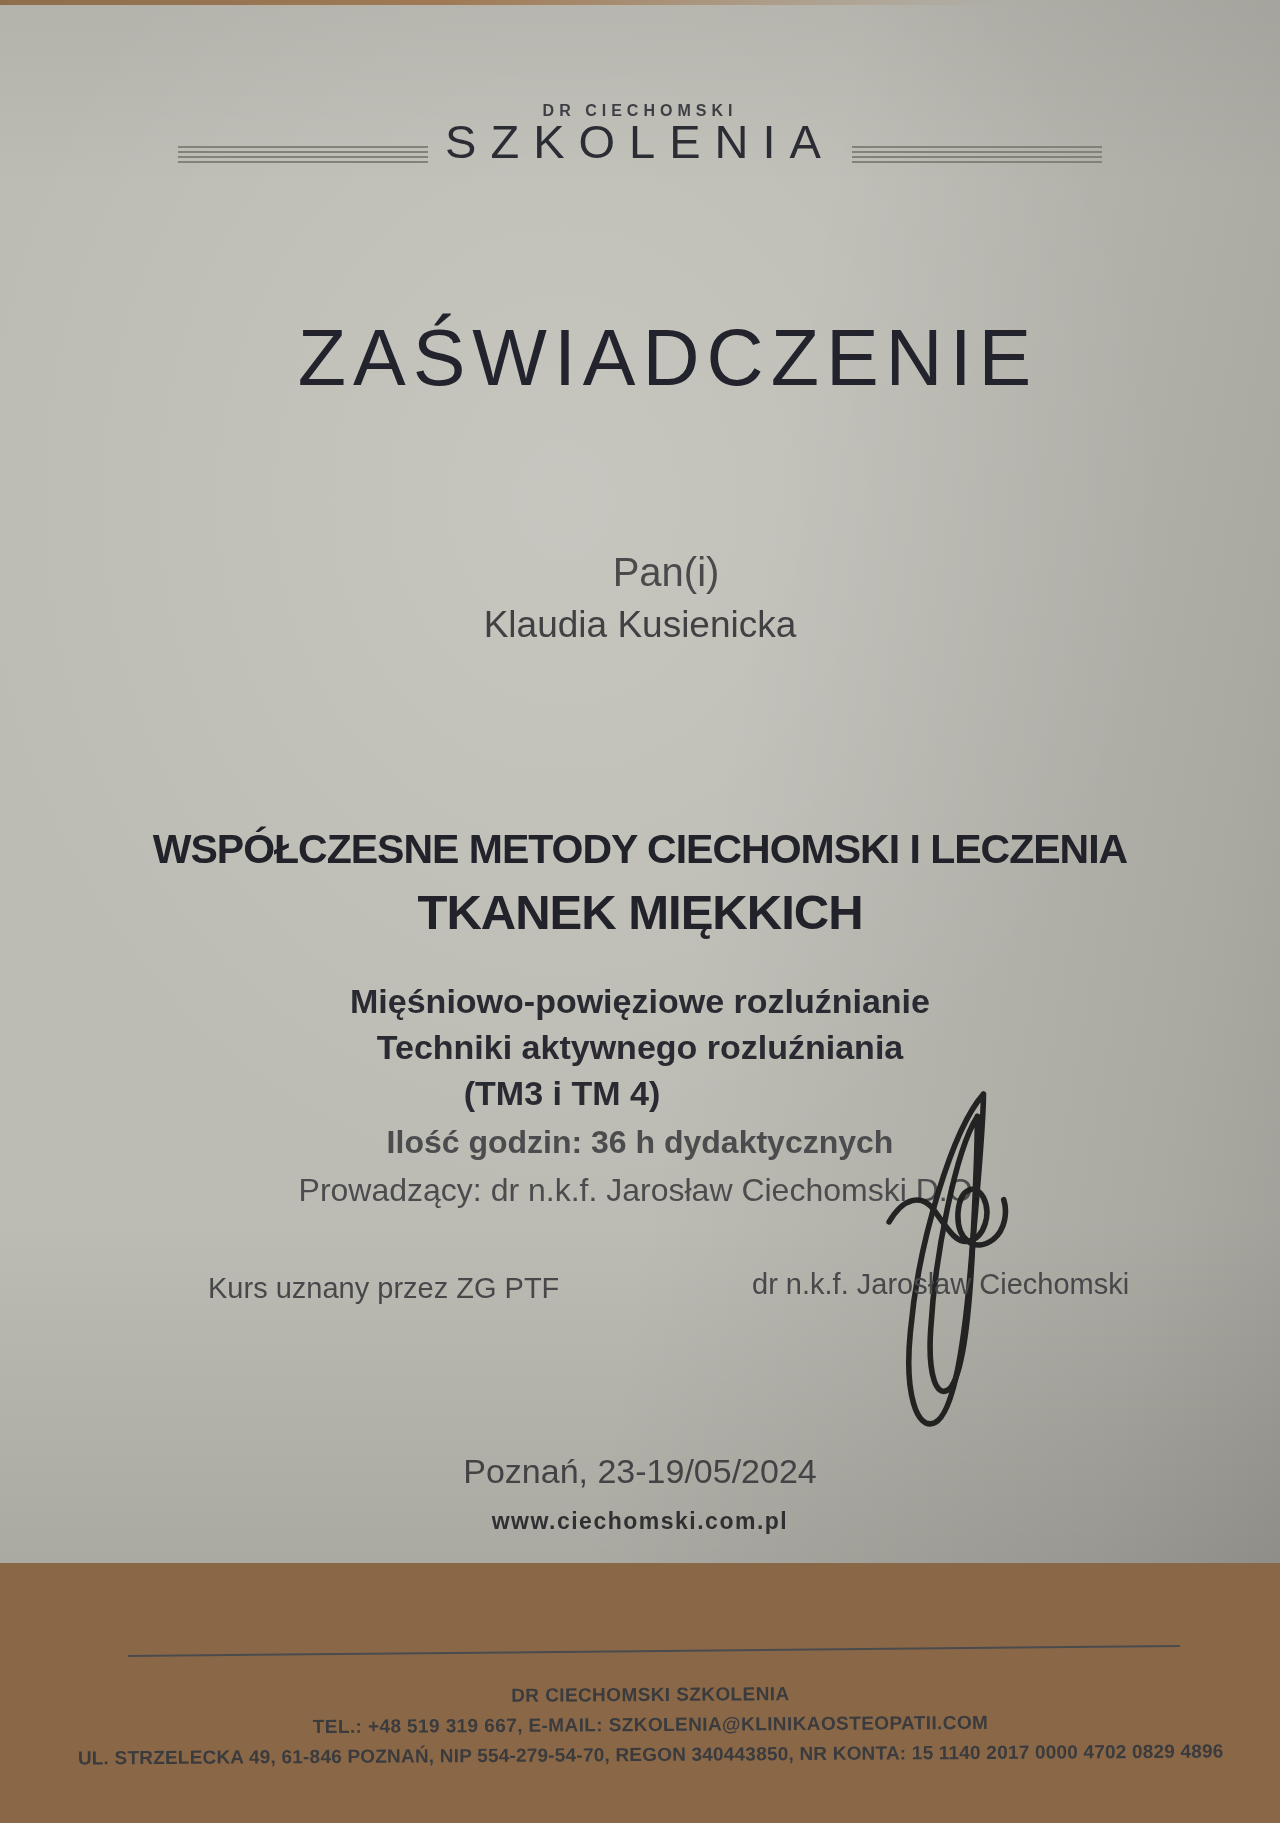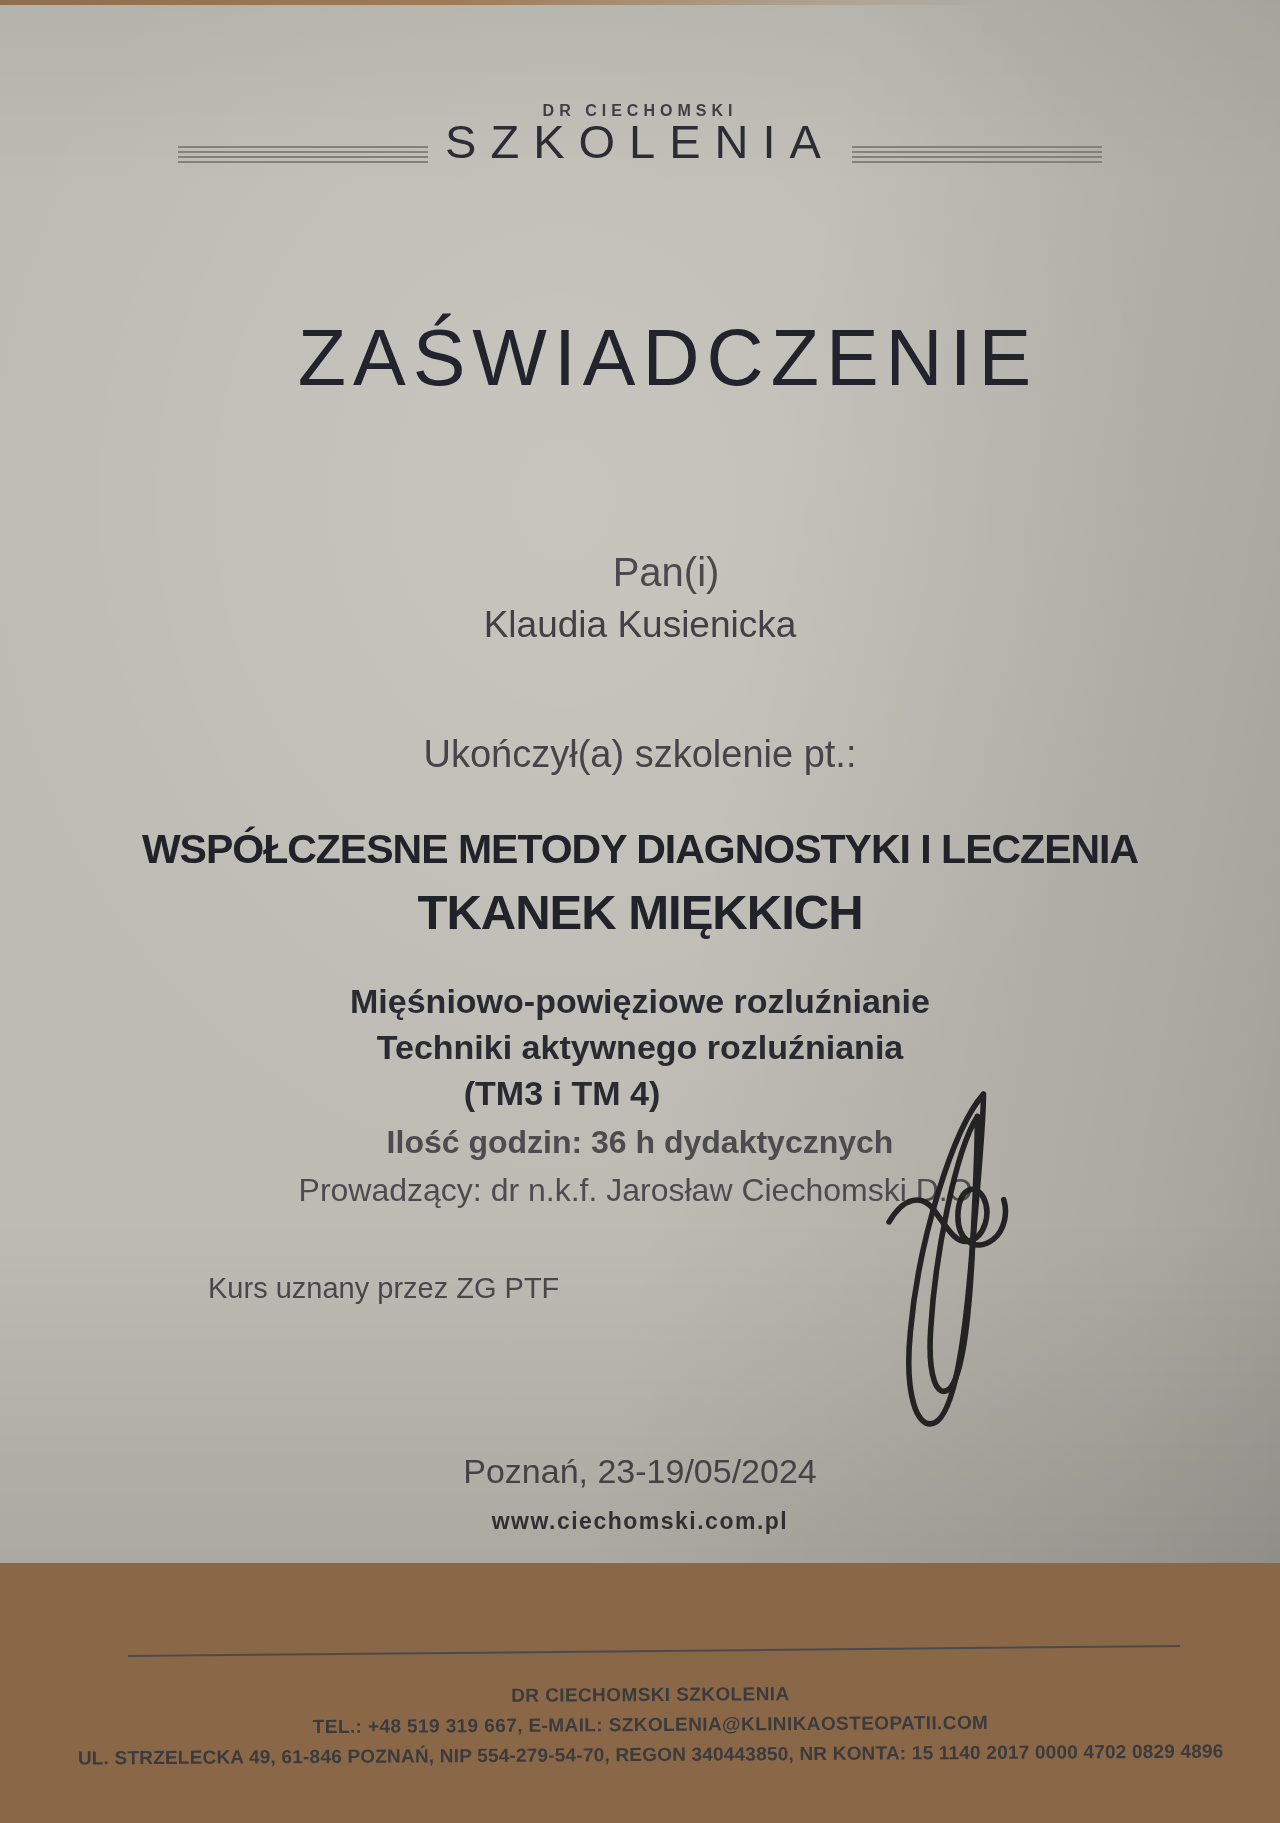--- a/index.html
+++ b/index.html
@@ -71,40 +71,40 @@
 
   <div class="abs brand-top">DR CIECHOMSKI</div>
   <div class="abs brand-main">SZKOLENIA</div>
   <div class="rule-set rule-left"></div>
   <div class="rule-set rule-right"></div>
 
   <div class="abs main-title">ZAŚWIADCZENIE</div>
 
   <div class="abs salutation">Pan(i)</div>
   <div class="abs recipient-name">Klaudia Kusienicka</div>
-  <div class="abs completion">Ukończył(a) szkolenie pt.:</div>
 
-  <div class="abs c1">WSPÓŁCZESNE METODY DIAGNOSTYKI I LECZENIA</div>
+  <div class="abs c1">WSPÓŁCZESNE METODY CIECHOMSKI I LECZENIA</div>
   <div class="abs c2">TKANEK MIĘKKICH</div>
   <div class="abs cs1">Mięśniowo-powięziowe rozluźnianie</div>
   <div class="abs cs2">Techniki aktywnego rozluźniania</div>
   <div class="abs cs3">(TM3 i TM 4)</div>
 
   <div class="abs hours">Ilość godzin: 36 h dydaktycznych</div>
   <div class="abs instructor">Prowadzący:  dr n.k.f. Jarosław Ciechomski D.O.</div>
 
   <svg class="signature-svg" viewBox="0 0 130 345">
     <g fill="none" stroke="#1c1c1c" stroke-width="5.5" stroke-linecap="round" opacity="0.95">
       <path d="M96 6 C66 40 32 150 24 240 C18 300 30 338 48 330 C68 320 78 244 84 170 C90 98 96 40 96 6"></path>
       <path d="M90 28 C68 62 48 168 44 238 C41 284 50 306 62 297 C75 286 82 222 85 162 C88 106 90 58 90 28"></path>
       <path d="M3 132 C17 108 35 104 47 120 C59 136 68 154 82 151 C97 147 104 124 96 108 C88 94 73 98 71 122 C69 150 88 163 106 149 C117 140 120 123 116 110"></path>
     </g>
   </svg>
 
   <div class="accreditation">Kurs uznany przez ZG PTF</div>
+  <div class="signer">dr n.k.f. Jarosław Ciechomski</div>
 
   <div class="abs dateplace">Poznań, 23-19/05/2024</div>
   <div class="abs website">www.ciechomski.com.pl</div>
 
   <div class="divider"></div>
   <div class="footer">
     <div class="abs f1">DR CIECHOMSKI SZKOLENIA</div>
     <div class="abs f2">TEL.: +48 519 319 667, E-MAIL: SZKOLENIA@KLINIKAOSTEOPATII.COM</div>
     <div class="abs f3">UL. STRZELECKA 49, 61-846 POZNAŃ, NIP 554-279-54-70, REGON 340443850, NR KONTA: 15 1140 2017 0000 4702 0829 4896</div>
   </div>

